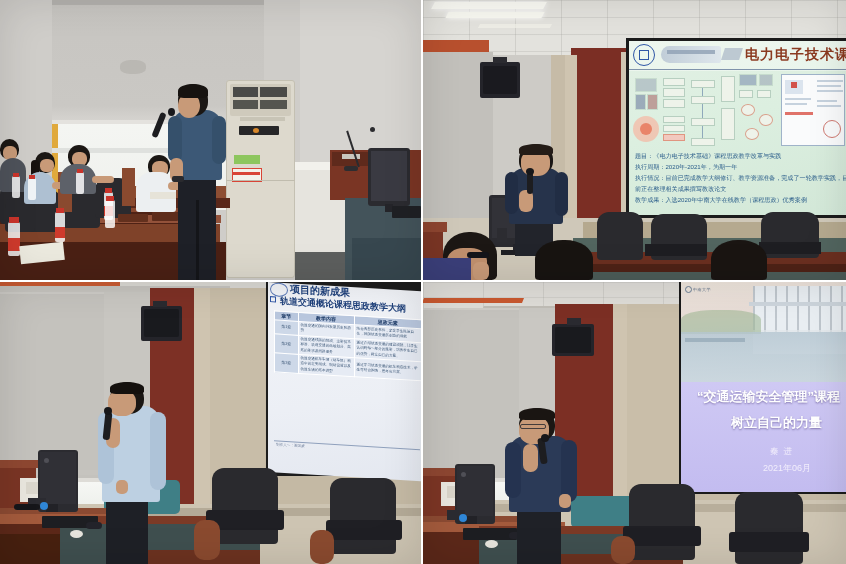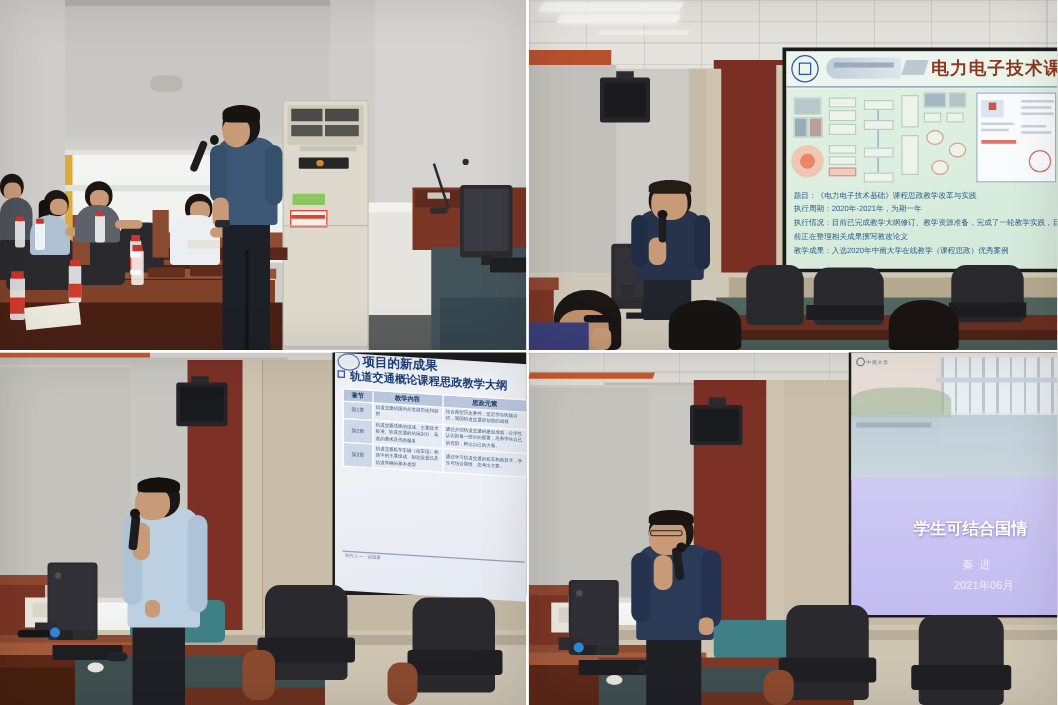--- a/index.html
+++ b/index.html
@@ -494,21 +494,22 @@
          background:repeating-linear-gradient(to right, rgba(140,150,160,.45) 0 2px, transparent 2px 11px);"></div>
     <div class="layer" style="left:326px;top:20px;width:97px;height:4px;background:#cdd5dc;"></div>
     <div class="layer" style="left:330px;top:48px;width:93px;height:24px;background:#dfe6ea;opacity:.7;"></div>
     <div class="layer" style="left:258px;top:28px;width:80px;height:24px;background:#9bb48f;opacity:.55;border-radius:40% 40% 0 0;"></div>
     <div class="layer" style="left:258px;top:50px;width:165px;height:52px;background:linear-gradient(180deg,#b4c6d2,#cfdbe2);opacity:.75;"></div>
     <div class="layer" style="left:262px;top:56px;width:60px;height:4px;background:#9fb2bf;"></div>
     <div class="layer csuLogo" style="left:270px;top:5px;">中南大学</div>
     <div class="layer" style="left:262px;top:4px;width:7px;height:7px;border:.8px solid #6a7f95;border-radius:50%;"></div>
 
     <div class="layer slidePurple" style="left:258px;top:100px;width:165px;height:110px;"></div>
-    <div class="layer purpleTitle" style="left:308px;top:132px;font-size:13px;overflow:hidden;width:115px;">学生可结合国情</div>
+    <div class="layer purpleTitle" style="left:274px;top:106px;font-size:13px;overflow:hidden;width:149px;">“交通运输安全管理”课程</div>
+    <div class="layer purpleTitle" style="left:308px;top:132px;font-size:13px;overflow:hidden;width:115px;">树立自己的力量</div>
     <div class="layer purpleSub" style="left:347px;top:164px;font-size:8.5px;font-family:Liberation Mono, monospace;">秦 进</div>
     <div class="layer purpleSub" style="left:340px;top:180px;font-size:9px;">2021年06月</div>
 
     <div class="layer" style="left:0;top:218px;width:423px;height:64px;background:#cec5b3;"></div>
     <div class="layer" style="left:0;top:222px;width:423px;height:8px;background:#8f856f;opacity:.35;"></div>
 
     <div class="layer" style="left:148px;top:214px;width:76px;height:32px;background:#3f7f86;border-radius:5px;"></div>
 
     <div class="layer" style="left:0;top:190px;width:32px;height:50px;background:#7b3524;"></div>
     <div class="layer" style="left:0;top:186px;width:36px;height:8px;background:#8d4631;"></div>

